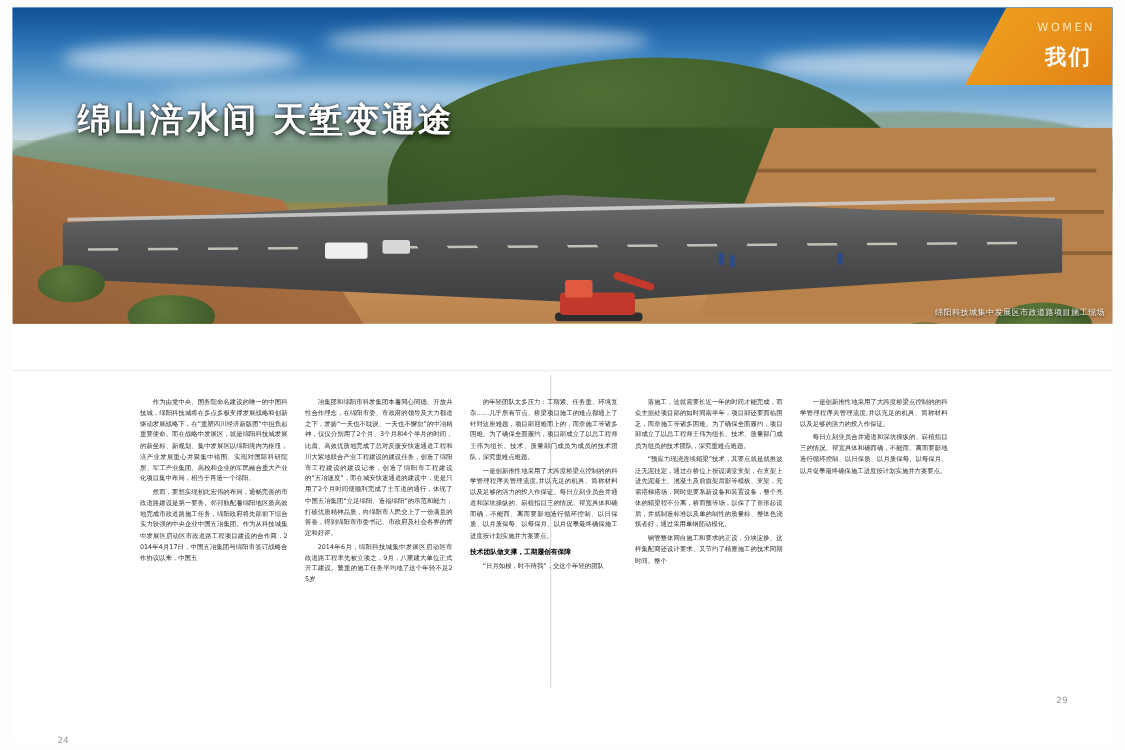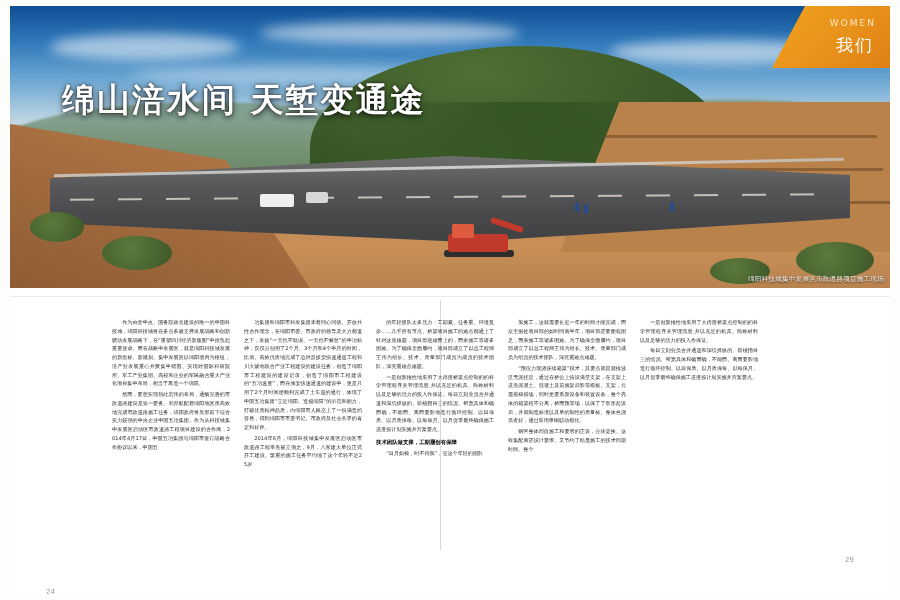--- a/index.html
+++ b/index.html
@@ -13,21 +13,21 @@
     background:#fdfdfb;
     box-sizing:border-box;
   }
   
   .spread{
     position:absolute;left:10px;top:6px;width:880px;height:588px;
     background:#ffffff;
   }
   
   .photo{
-    position:absolute;left:10px;top:6px;width:880px;height:282px;
+    position:absolute;left:10px;top:6px;width:880px;height:253px;
     overflow:hidden;
     background:linear-gradient(180deg,#1d5fa4 0%,#3f86c4 16%,#7fb3d8 30%,#b9d4e2 40%,#9aa878 48%,#6f8a4a 56%,#b98a55 70%,#c98f57 85%,#b8834f 100%);
   }
   
   .sky{
     position:absolute;left:0;top:0;width:100%;height:42%;
     background:linear-gradient(180deg,#0f4f95 0%,#2f78b9 30%,#6ba6d2 62%,#a9c9df 88%,#c6d8e2 100%);
   }
   .cloud{
     position:absolute;border-radius:50%;
@@ -119,27 +119,27 @@
     position:absolute;right:10px;top:6px;width:118px;height:62px;
     background:linear-gradient(135deg,#f0a21e 0%,#e8901a 60%,#df7f14 100%);
     clip-path:polygon(28% 0,100% 0,100% 100%,0 100%);
     color:#fff;text-align:center;
   }
   .corner-tab .en{
     position:absolute;right:14px;top:12px;font-size:9px;letter-spacing:2px;
     color:#fde7c0;font-family:"DejaVu Sans",sans-serif;
   }
   .corner-tab .cn{
-    position:absolute;right:16px;top:28px;font-size:17px;font-weight:normal;
+    position:absolute;right:16px;top:28px;font-size:17px;font-weight:bold;
     letter-spacing:2px;color:#ffffff;margin-left:36px;
   }
   
   .headline{
     position:absolute;left:62px;top:78px;
-    font-size:33px;font-weight:bold;color:#ffffff;letter-spacing:2px;
+    font-size:27px;font-weight:bold;color:#ffffff;letter-spacing:2px;
     text-shadow:0 2px 6px rgba(0,0,0,.75),0 0 2px rgba(0,0,0,.9);
     font-family:"DejaVu Sans","Liberation Sans",sans-serif;
     white-space:nowrap;
   }
   .subhead{
     position:absolute;left:140px;top:112px;
     font-size:9.5px;color:#f6f3ea;letter-spacing:.6px;
     text-shadow:0 1px 4px rgba(0,0,0,.85);
     white-space:nowrap;
   }

